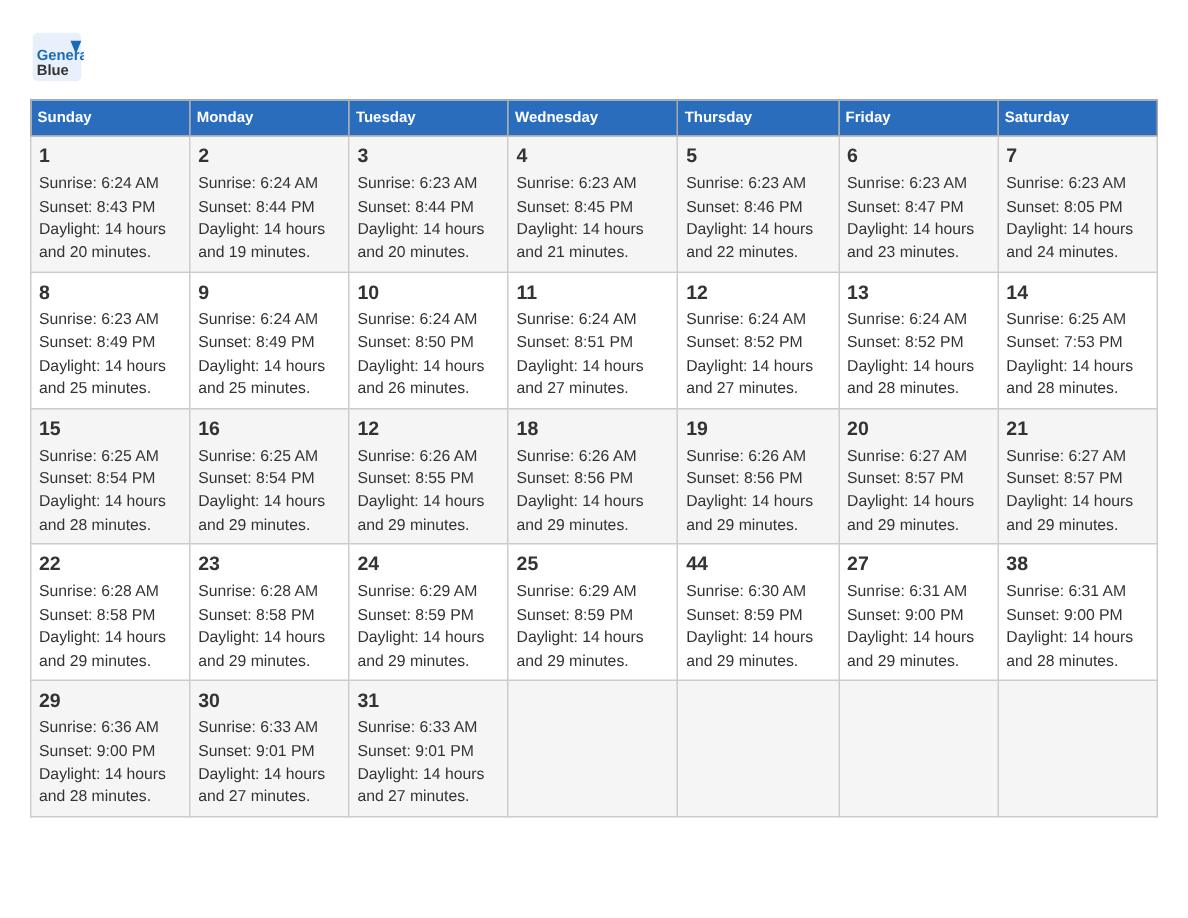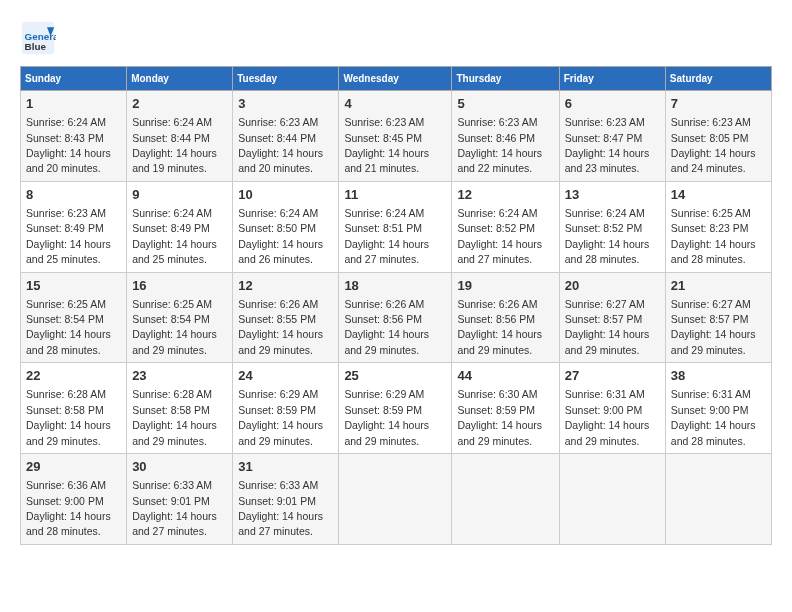--- a/index.html
+++ b/index.html
@@ -123,21 +123,21 @@
         <td><span class="day-num">6</span><span class="day-info">Sunrise: 6:23 AM</span><br><span class="day-info">Sunset: 8:47 PM</span><br><span class="day-info">Daylight: 14 hours and 23 minutes.</span></td>
         <td><span class="day-num">7</span><span class="day-info">Sunrise: 6:23 AM</span><br><span class="day-info">Sunset: 8:05 PM</span><br><span class="day-info">Daylight: 14 hours and 24 minutes.</span></td>
       </tr>
       <tr>
         <td><span class="day-num">8</span><span class="day-info">Sunrise: 6:23 AM</span><br><span class="day-info">Sunset: 8:49 PM</span><br><span class="day-info">Daylight: 14 hours and 25 minutes.</span></td>
         <td><span class="day-num">9</span><span class="day-info">Sunrise: 6:24 AM</span><br><span class="day-info">Sunset: 8:49 PM</span><br><span class="day-info">Daylight: 14 hours and 25 minutes.</span></td>
         <td><span class="day-num">10</span><span class="day-info">Sunrise: 6:24 AM</span><br><span class="day-info">Sunset: 8:50 PM</span><br><span class="day-info">Daylight: 14 hours and 26 minutes.</span></td>
         <td><span class="day-num">11</span><span class="day-info">Sunrise: 6:24 AM</span><br><span class="day-info">Sunset: 8:51 PM</span><br><span class="day-info">Daylight: 14 hours and 27 minutes.</span></td>
         <td><span class="day-num">12</span><span class="day-info">Sunrise: 6:24 AM</span><br><span class="day-info">Sunset: 8:52 PM</span><br><span class="day-info">Daylight: 14 hours and 27 minutes.</span></td>
         <td><span class="day-num">13</span><span class="day-info">Sunrise: 6:24 AM</span><br><span class="day-info">Sunset: 8:52 PM</span><br><span class="day-info">Daylight: 14 hours and 28 minutes.</span></td>
-        <td><span class="day-num">14</span><span class="day-info">Sunrise: 6:25 AM</span><br><span class="day-info">Sunset: 8:23 PM</span><br><span class="day-info">Daylight: 14 hours and 28 minutes.</span></td>
+        <td><span class="day-num">14</span><span class="day-info">Sunrise: 6:25 AM</span><br><span class="day-info">Sunset: 7:53 PM</span><br><span class="day-info">Daylight: 14 hours and 28 minutes.</span></td>
       </tr>
       <tr>
         <td><span class="day-num">15</span><span class="day-info">Sunrise: 6:25 AM</span><br><span class="day-info">Sunset: 8:54 PM</span><br><span class="day-info">Daylight: 14 hours and 28 minutes.</span></td>
         <td><span class="day-num">16</span><span class="day-info">Sunrise: 6:25 AM</span><br><span class="day-info">Sunset: 8:54 PM</span><br><span class="day-info">Daylight: 14 hours and 29 minutes.</span></td>
         <td><span class="day-num">12</span><span class="day-info">Sunrise: 6:26 AM</span><br><span class="day-info">Sunset: 8:55 PM</span><br><span class="day-info">Daylight: 14 hours and 29 minutes.</span></td>
         <td><span class="day-num">18</span><span class="day-info">Sunrise: 6:26 AM</span><br><span class="day-info">Sunset: 8:56 PM</span><br><span class="day-info">Daylight: 14 hours and 29 minutes.</span></td>
         <td><span class="day-num">19</span><span class="day-info">Sunrise: 6:26 AM</span><br><span class="day-info">Sunset: 8:56 PM</span><br><span class="day-info">Daylight: 14 hours and 29 minutes.</span></td>
         <td><span class="day-num">20</span><span class="day-info">Sunrise: 6:27 AM</span><br><span class="day-info">Sunset: 8:57 PM</span><br><span class="day-info">Daylight: 14 hours and 29 minutes.</span></td>
         <td><span class="day-num">21</span><span class="day-info">Sunrise: 6:27 AM</span><br><span class="day-info">Sunset: 8:57 PM</span><br><span class="day-info">Daylight: 14 hours and 29 minutes.</span></td>
       </tr>

